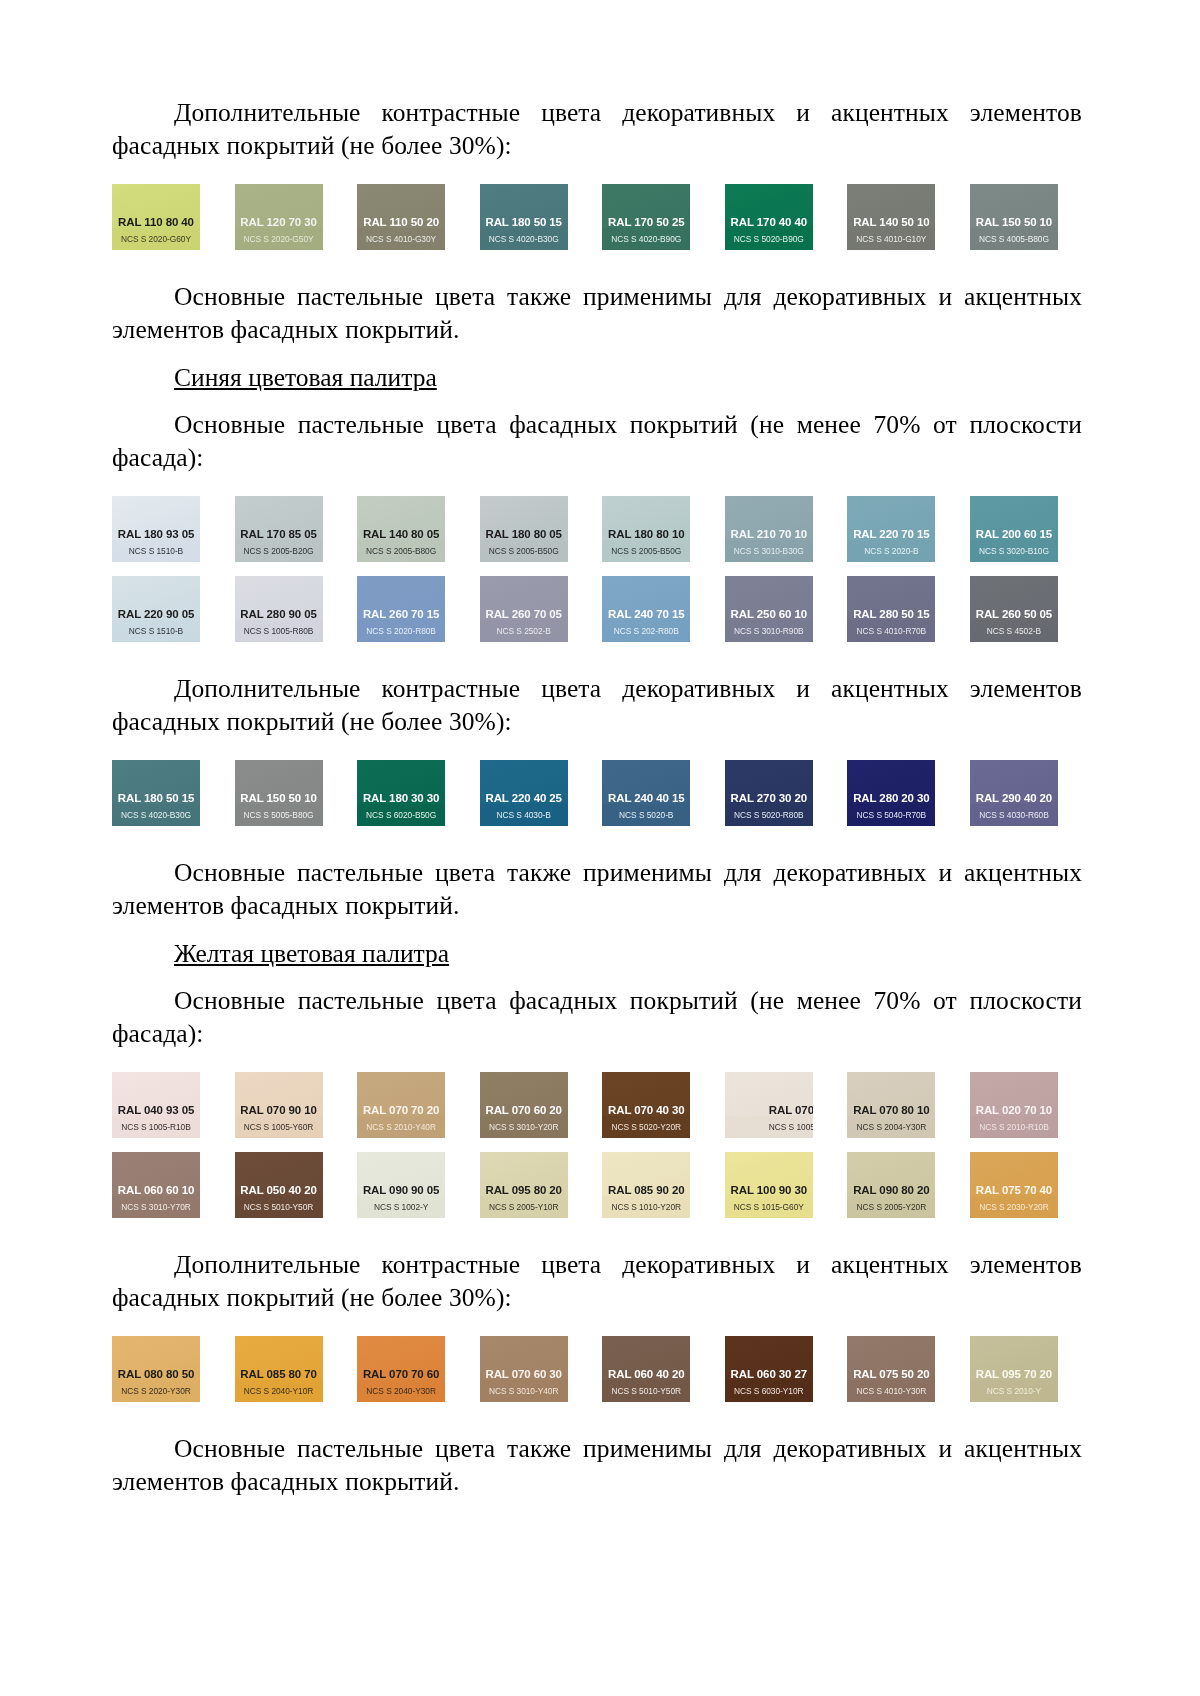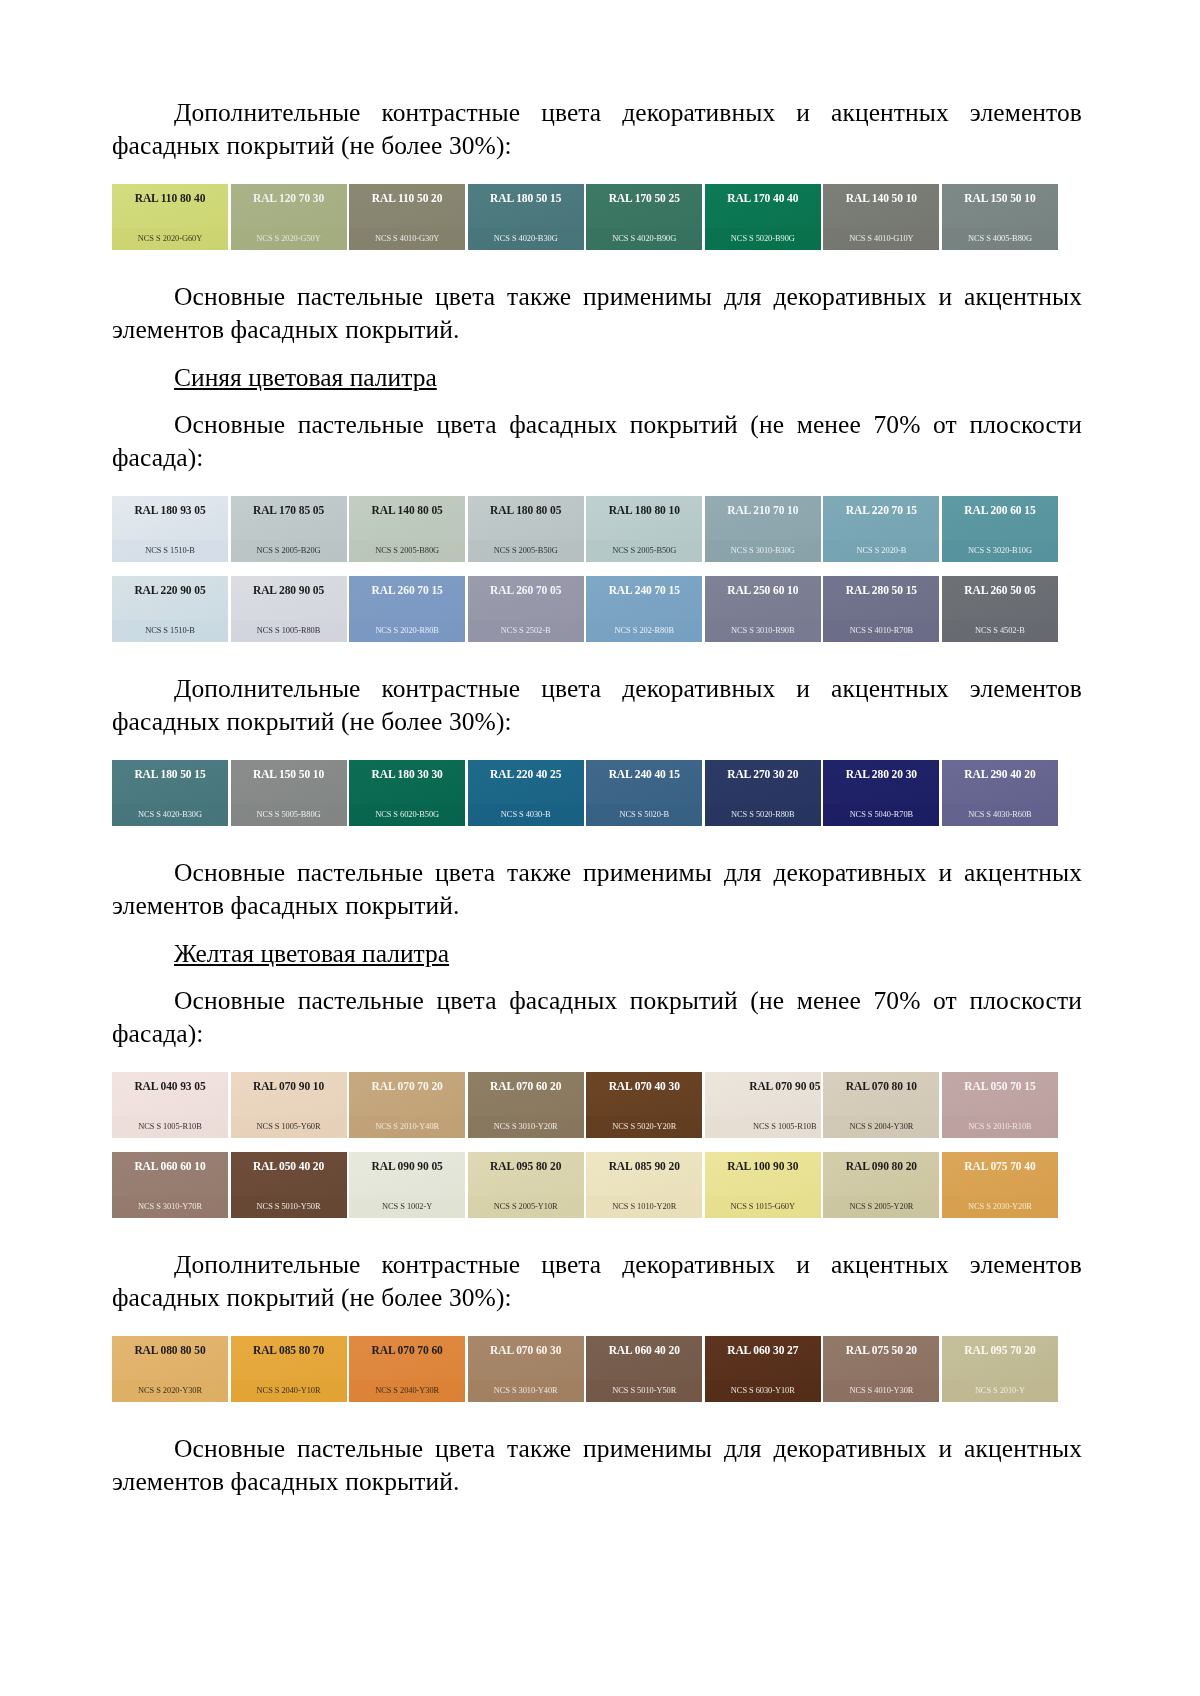--- a/index.html
+++ b/index.html
@@ -43,30 +43,29 @@
 
   
   .swatch-row{
     display:flex;
     gap:0;
     justify-content:space-between;
     width:946px;
     margin:0 0 0 0;
   }
   .swatch{
-    width:116px;
+    width:88px;
     height:66px;
     box-sizing:border-box;
     display:flex;
     flex-direction:column;
     justify-content:flex-end;
     overflow:hidden;
     position:relative;
-    font-family:Liberation Serif, serif;
-    gap:24px;
+    font-family:Liberation Sans, sans-serif;
   }
   .swatch .ral{
     font-size:11.5px;
     line-height:1;
     padding:0 0 6px 0;
     text-align:center;
     font-weight:600;
     letter-spacing:-0.1px;
     white-space:nowrap;
   }
@@ -337,21 +336,21 @@
         <div class="ral" style="color: rgb(28, 28, 28);">RAL 070 90 05</div>
         <div class="ncs" style="color: rgb(52, 49, 45);">NCS S 1005-R10B</div>
       </div>
       <div class="swatch" style="background: linear-gradient(160deg, rgb(216, 207, 190) 0%, rgb(208, 198, 179) 100%);">
         <div class="band" style="background: rgb(208, 198, 179); opacity: 0.55;"></div>
         <div class="ral" style="color: rgb(28, 28, 28);">RAL 070 80 10</div>
         <div class="ncs" style="color: rgb(52, 49, 43);">NCS S 2004-Y30R</div>
       </div>
       <div class="swatch" style="background: linear-gradient(160deg, rgb(195, 168, 168) 0%, rgb(187, 159, 159) 100%);">
         <div class="band" style="background: rgb(187, 159, 159); opacity: 0.55;"></div>
-        <div class="ral" style="color: rgb(250, 244, 244);">RAL 050 70 15</div>
+        <div class="ral" style="color: rgb(250, 244, 244);">RAL 020 70 10</div>
         <div class="ncs" style="color: rgb(240, 228, 228);">NCS S 2010-R10B</div>
       </div>
     </div>
   <div class="rowgap"></div>
   <div class="swatch-row" id="row-yellow-main-1">
       <div class="swatch" style="background: linear-gradient(160deg, rgb(155, 129, 117) 0%, rgb(147, 120, 108) 100%);">
         <div class="band" style="background: rgb(147, 120, 108); opacity: 0.55;"></div>
         <div class="ral" style="color: rgb(255, 255, 255);">RAL 060 60 10</div>
         <div class="ncs" style="color: rgb(240, 233, 230);">NCS S 3010-Y70R</div>
       </div>

